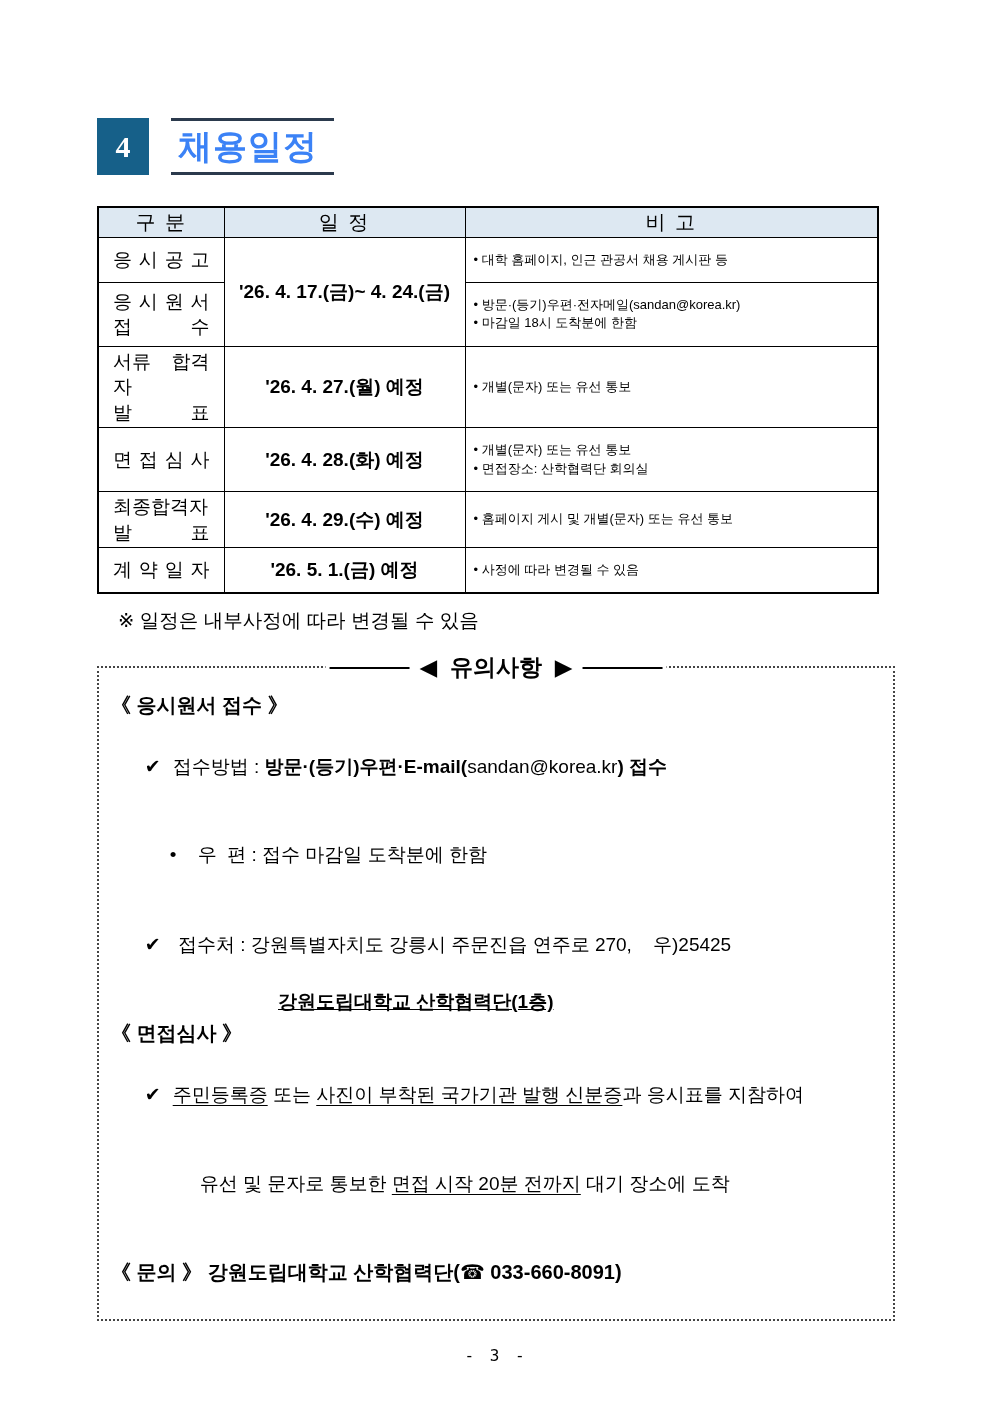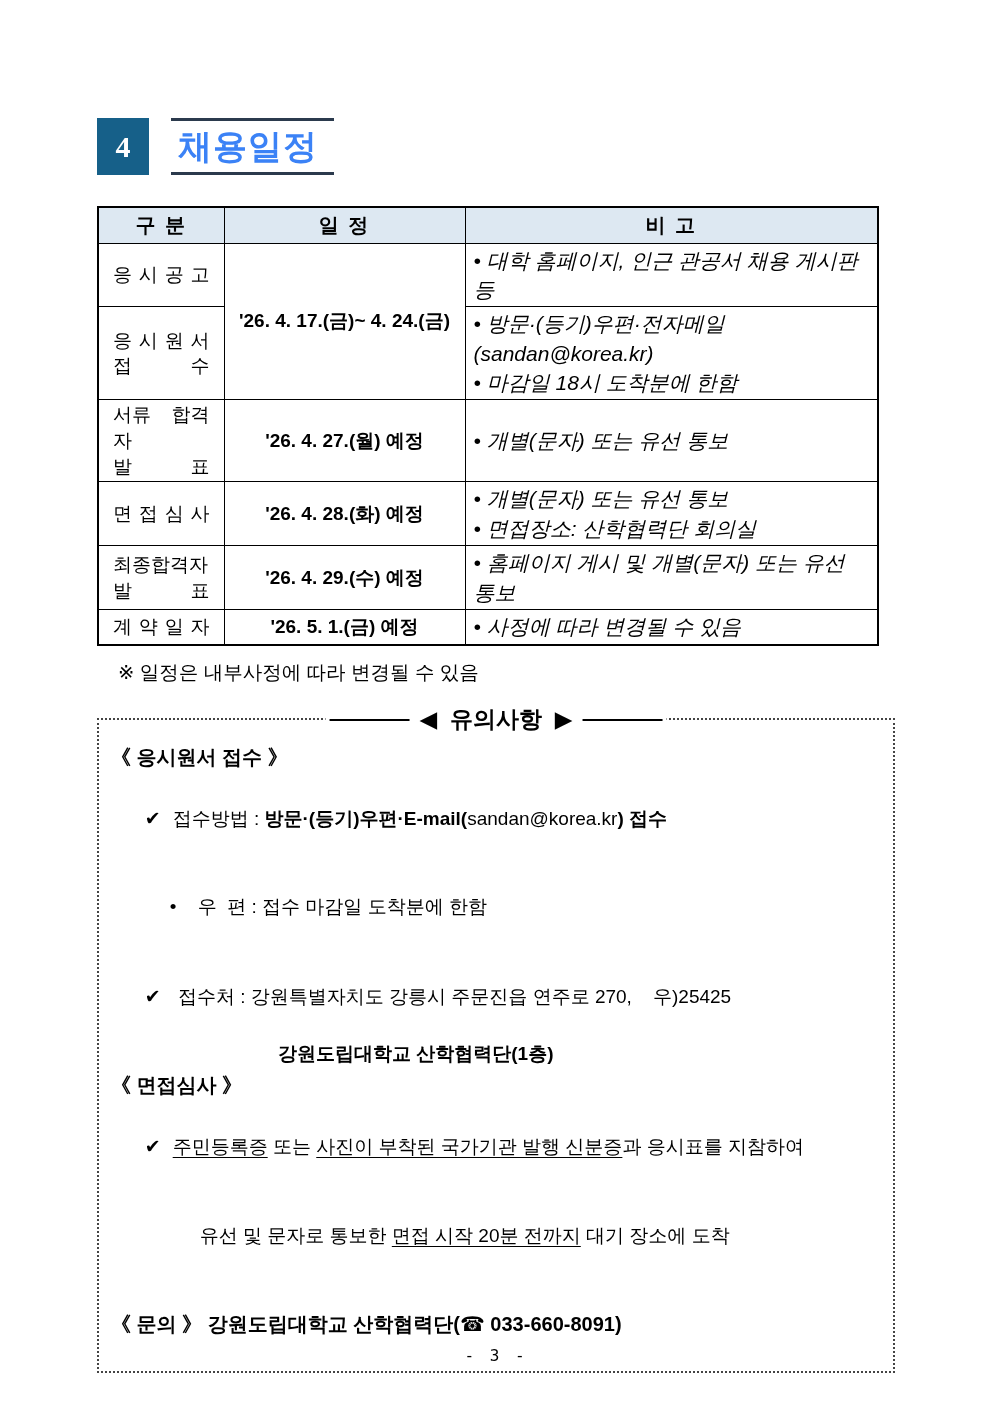--- a/index.html
+++ b/index.html
@@ -31,46 +31,46 @@
     padding:0 16px 0 7px;
     font-size:34px;font-weight:bold;letter-spacing:1px;color:#3b82f6;
   }
   
   table.sched{
     border-collapse:collapse;margin-top:31px;width:780px;table-layout:fixed;
     border:2px solid #000;
   }
   table.sched th,table.sched td{border:1px solid #000;box-sizing:border-box;}
   table.sched th{
-    background:var(--thbg);height:36px;font-size:20px;font-weight:bold;
+    background:var(--thbg);height:30px;font-size:20px;font-weight:normal;
     text-align:center;letter-spacing:2px;margin-top:16px;
   }
   td.cat{font-size:19px;padding:2px 14px;vertical-align:middle;}
   td.cat .dist{text-align:justify;text-align-last:justify;line-height:1.35;}
   td.date{font-weight:bold;text-align:center;font-size:19px;vertical-align:middle;}
-  td.notes{font-size:21px;padding:2px 8px;line-height:1.4;vertical-align:middle;font-style:italic;}
+  td.notes{font-size:13px;padding:13px 8px;line-height:1.4;vertical-align:middle;}
   tr.h35 td{height:36px;} tr.h60 td{height:60px;} tr.h48 td{height:48px;}
   tr.h53 td{height:53px;} tr.h50 td{height:50px;}
   .tbl-note{margin-top:13px;font-size:19.5px;margin-left:21px;}
   
   .nbox{
     margin-top:32px;border:2px dotted #444;position:relative;
     padding:20px 12px 12px 12px;font-size:19px;line-height:1.5;
   }
   .nb-title{
     position:absolute;top:-18px;left:50%;transform:translateX(-50%);
     background:#fff;padding:0 4px;display:flex;align-items:center;gap:10px;
     font-size:23px;font-weight:bold;white-space:pre;
   }
   .nb-line{width:80px;height:2px;background:#000;flex:none;}
   .nb-h{font-weight:bold;font-size:20px;margin:2px 0;white-space:pre-wrap;}
   .nb-l1{padding-left:30px;margin-top:4px;white-space:pre-wrap;}
   .nb-l2{padding-left:55px;margin-top:3px;white-space:pre-wrap;}
   .nb-check{display:inline-block;width:28px;margin-left:-28px;}
-  .nb-addr2{padding-left:167px;font-weight:bold;white-space:pre-wrap;}
+  .nb-addr2{padding-left:167px;font-weight:bold;white-space:pre-wrap;text-decoration:underline;}
   .nb-cont{padding-left:57px;white-space:pre-wrap;}
   .nb-contact{font-weight:bold;font-size:20px;margin-top:30px;margin-bottom:20px;white-space:pre-wrap;}
   .b{font-weight:bold;}
   .u{text-decoration:underline;text-underline-offset:4px;}
   
   .footer{
     position:absolute;left:0;bottom:38px;width:100%;text-align:center;
     font-size:16px;letter-spacing:3px;font-family:"DejaVu Sans Mono",monospace;
   }
 </style>

